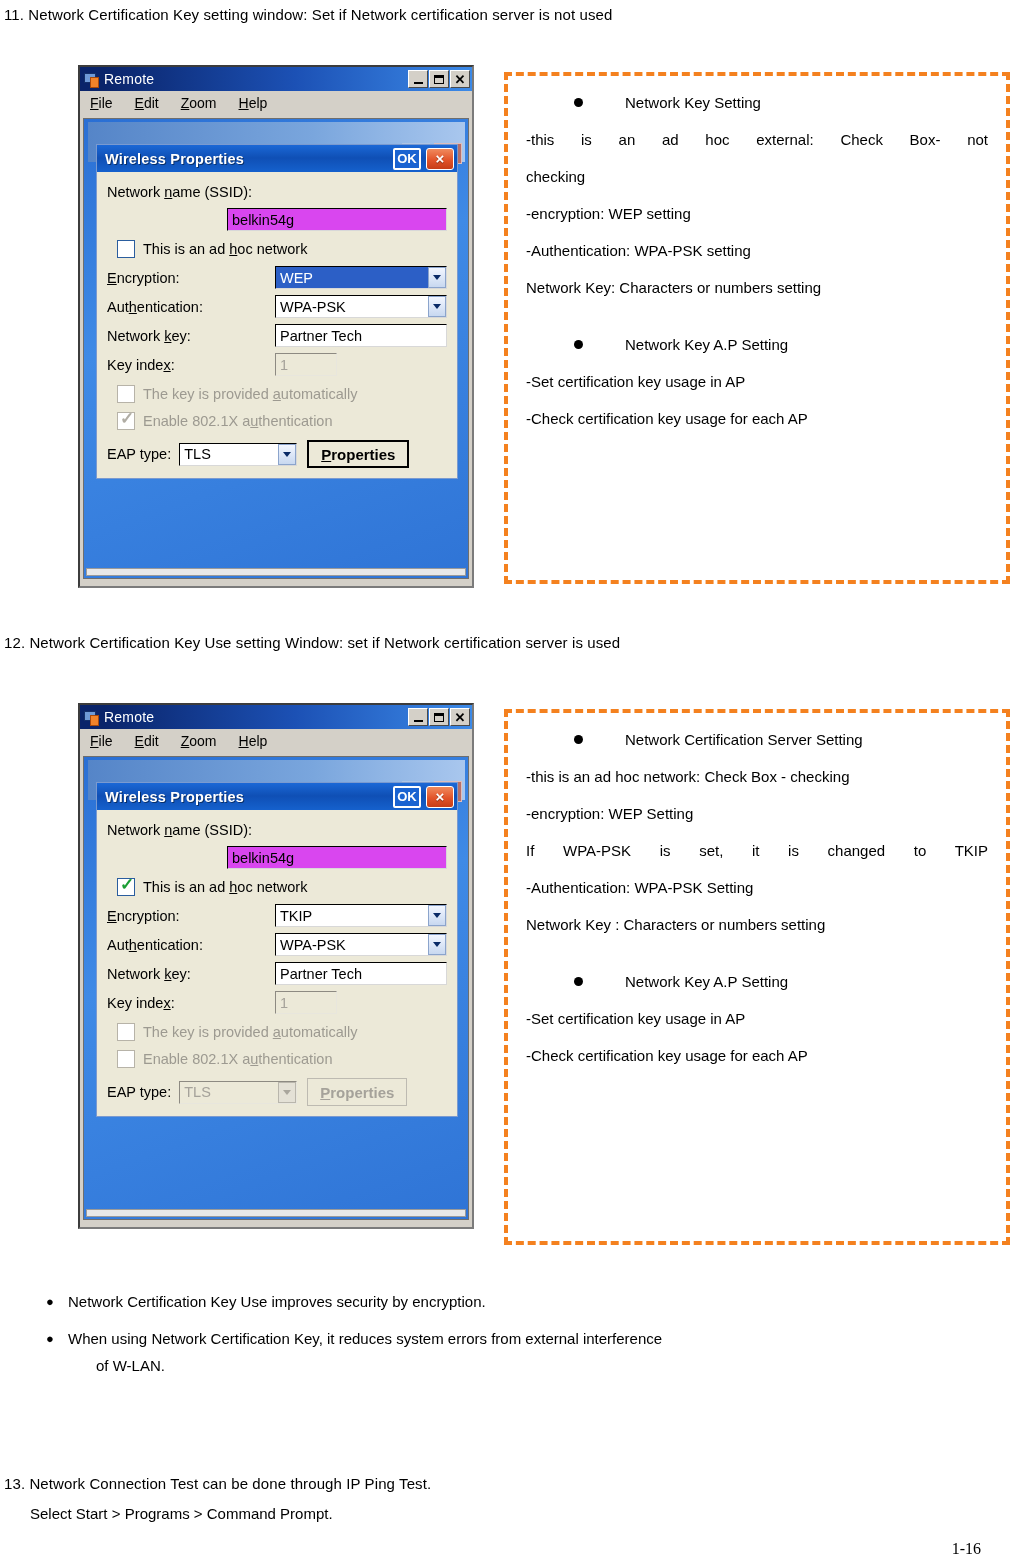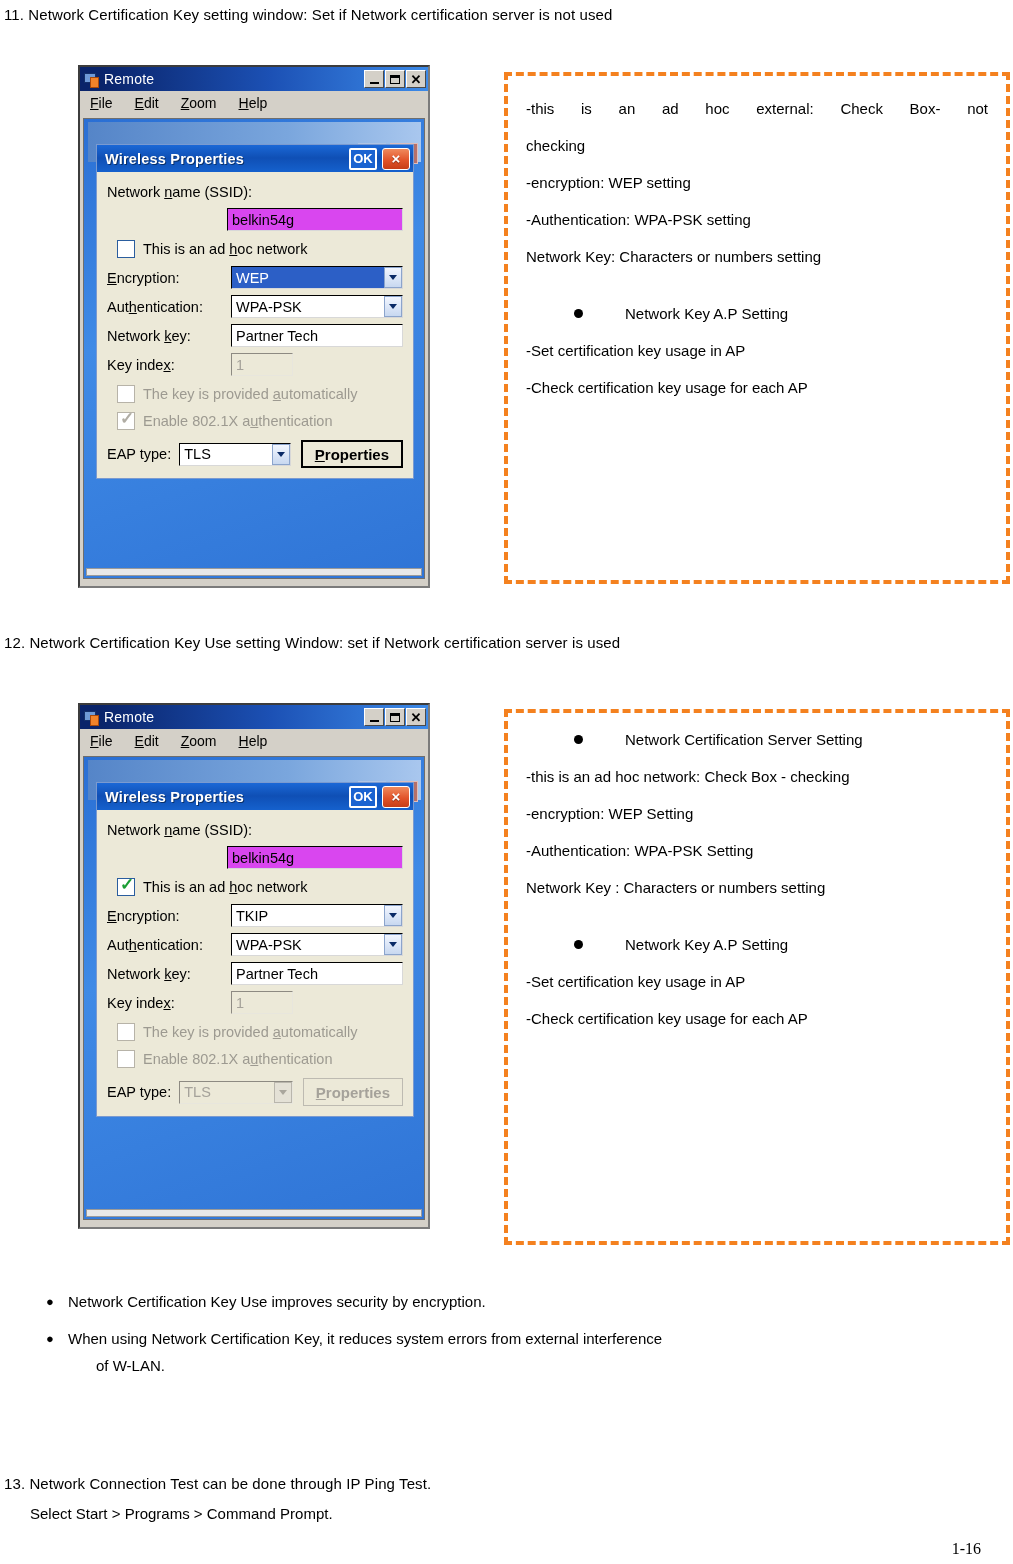--- a/index.html
+++ b/index.html
@@ -39,21 +39,21 @@
   .summary .bullet {
     width: 22px; flex: 0 0 22px;
     font-size: 13px; line-height: 20px;
   }
   .summary .btext { font-size: 15px; line-height: 20px; }
   .summary .cont { margin-left: 50px; margin-top: -9px; font-size: 15px; }
 
   
   .remote-window {
     position: absolute;
-    width: 352px;
+    width: 396px;
     background: #d4d0c8;
     border: 2px solid #3c3c3c;
     border-right-color:#7b7b7b; border-bottom-color:#7b7b7b;
     box-sizing: border-box;
   }
   #window-1 { left: 78px; top: 65px; height: 523px; }
   #window-2 { left: 78px; top: 703px; height: 526px; }
 
   .titlebar {
     height: 24px;
@@ -395,20 +395,24 @@
           </span>
           <span class="btn-props"><u>P</u>roperties</span>
         </div>
 
       </div>
     </div>
   </div>
 </div>
 
 <div class="callout" id="callout-1">
+  <div class="co-head">
+    <span class="dot"></span>
+    <span>Network Key Setting</span>
+  </div>
   <div class="co-line justify">-this is an ad hoc external: Check Box- not</div>
   <div class="co-line">checking</div>
   <div class="co-line">-encryption: WEP setting</div>
   <div class="co-line">-Authentication:   WPA-PSK setting</div>
   <div class="co-line">Network Key: Characters or numbers setting</div>
   <div class="co-gap"></div>
   <div class="co-head">
     <span class="dot"></span>
     <span>Network Key A.P Setting</span>
   </div>
@@ -533,20 +537,21 @@
   </div>
 </div>
 
 <div class="callout" id="callout-2">
   <div class="co-head">
     <span class="dot"></span>
     <span>Network Certification Server Setting</span>
   </div>
   <div class="co-line">-this is an ad hoc network: Check Box - checking</div>
   <div class="co-line">-encryption: WEP Setting</div>
+  <div class="co-line justify"> If WPA-PSK is set, it is changed to TKIP</div>
   <div class="co-line">-Authentication:   WPA-PSK Setting</div>
   <div class="co-line">Network Key : Characters or numbers setting</div>
   <div class="co-gap"></div>
   <div class="co-head">
     <span class="dot"></span>
     <span>Network Key A.P Setting</span>
   </div>
   <div class="co-line">-Set certification key usage in AP</div>
   <div class="co-line">-Check certification key usage for each AP</div>
 </div>

